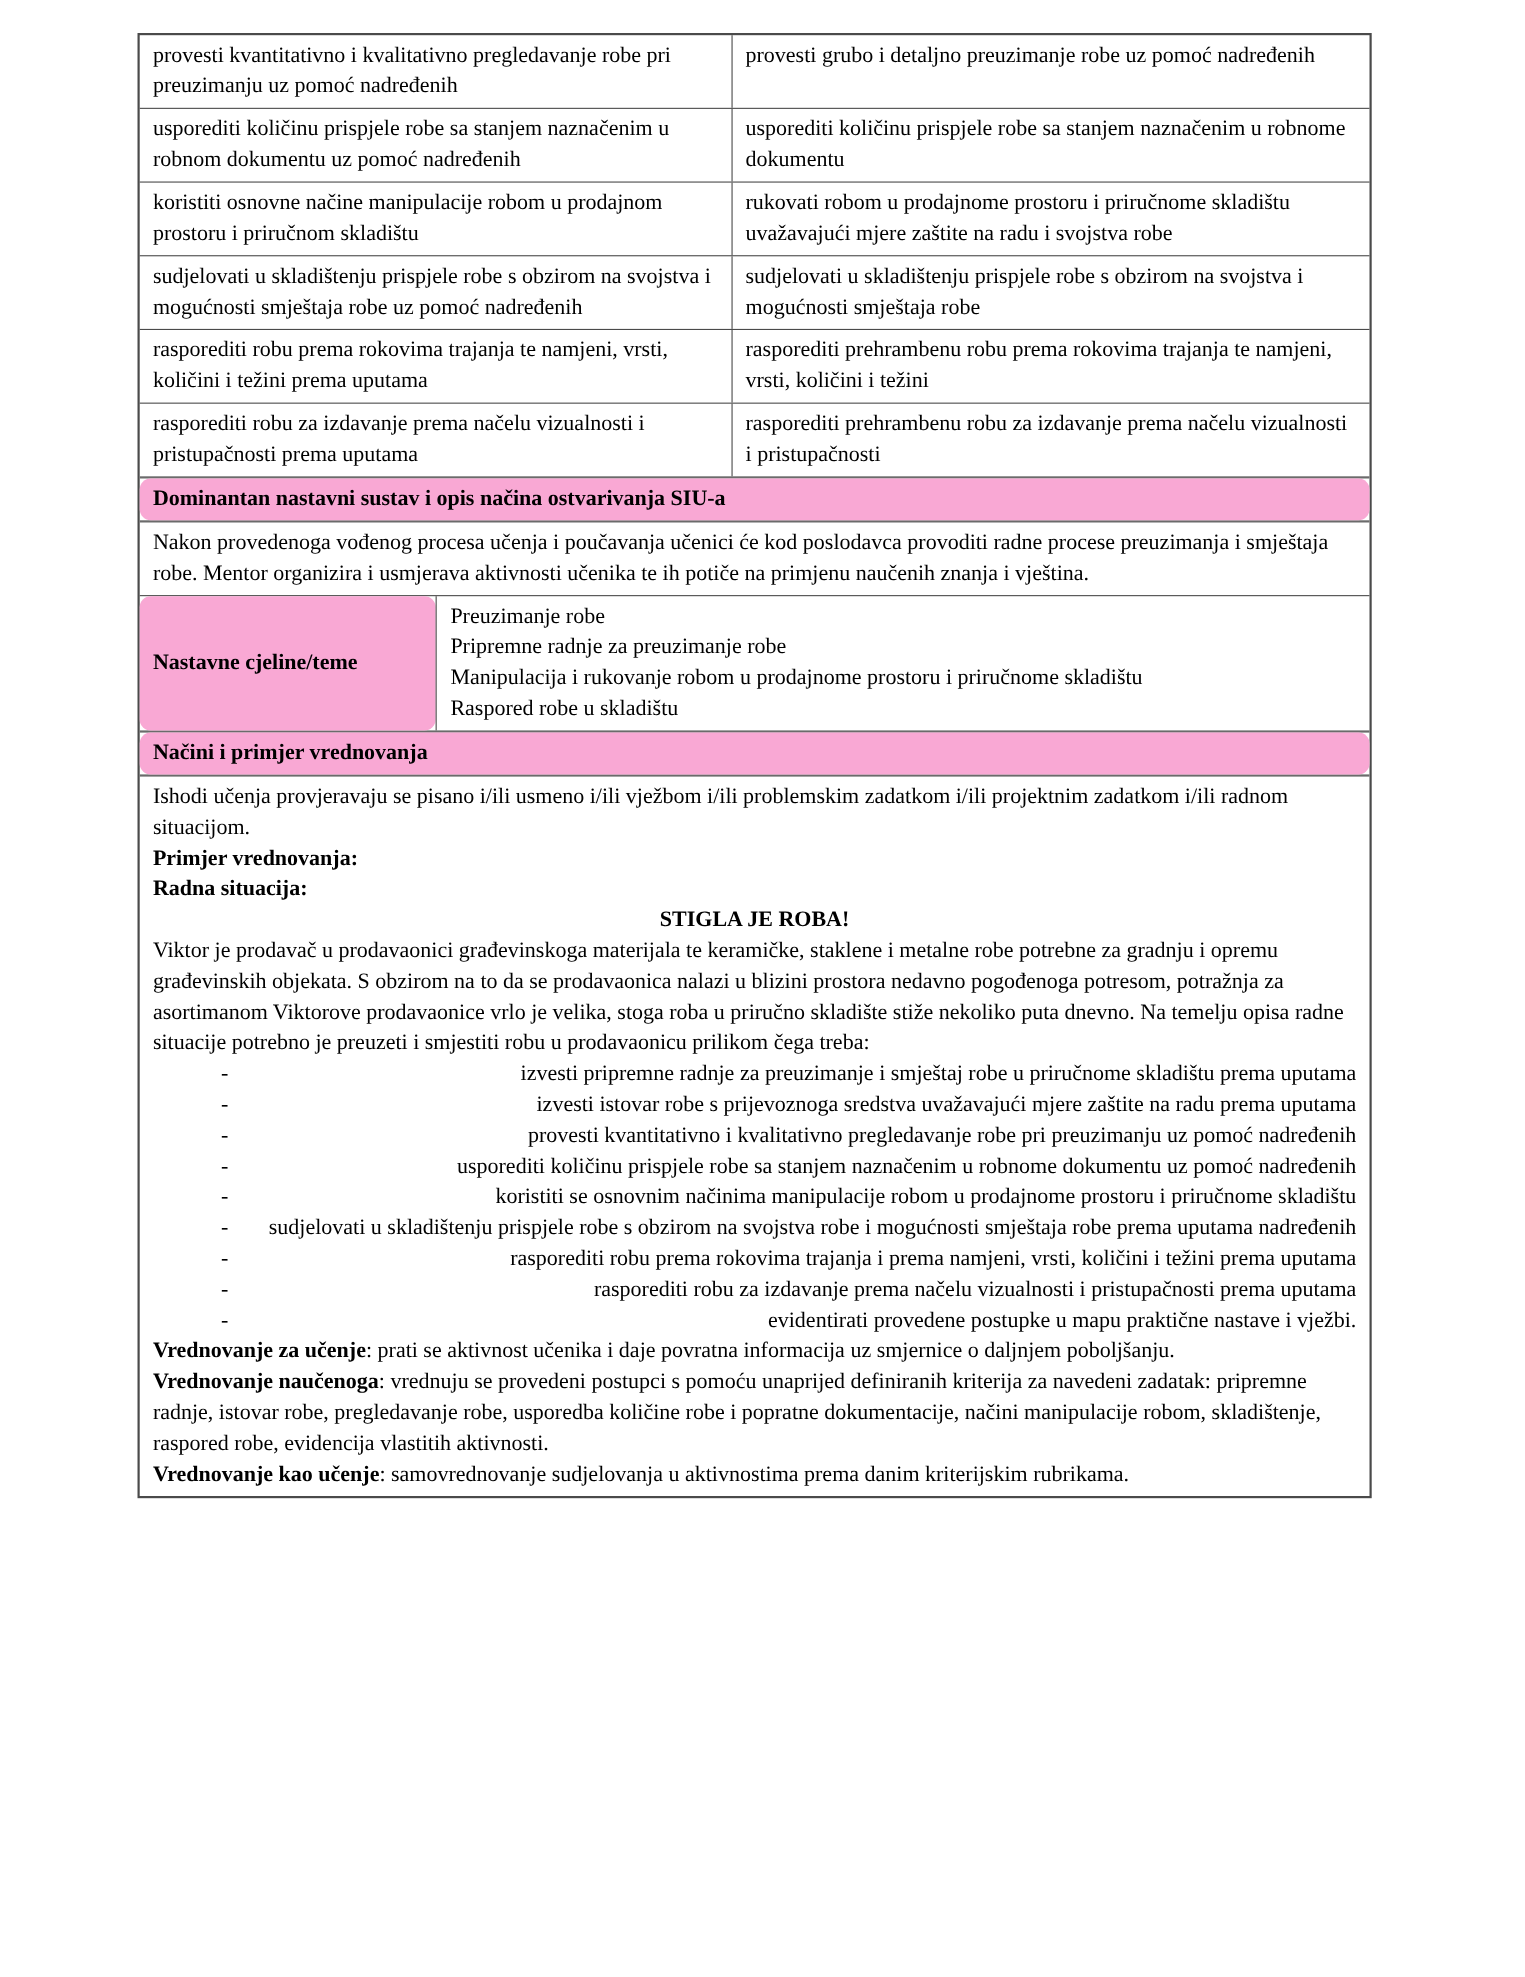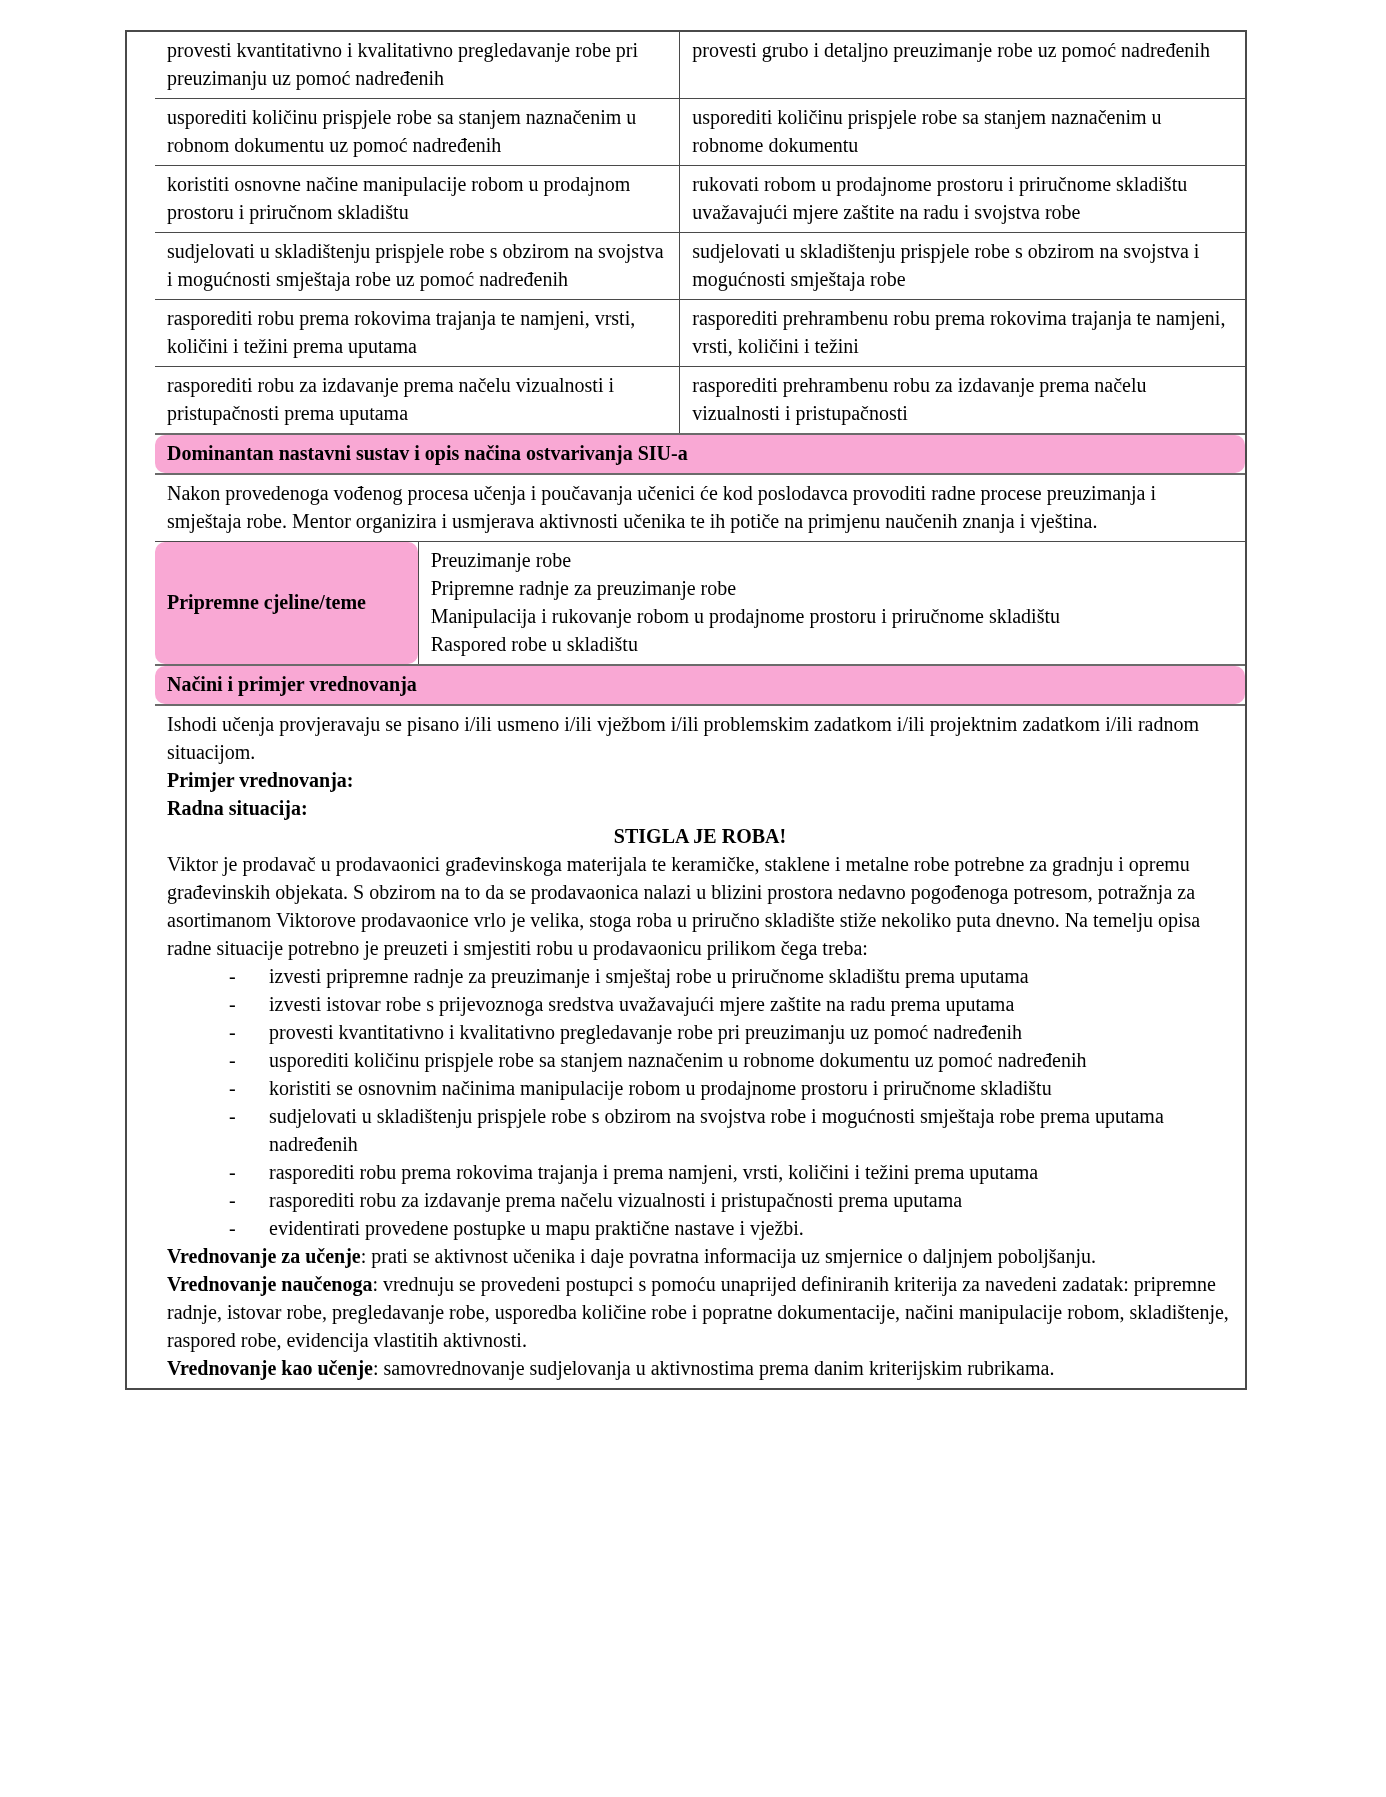--- a/index.html
+++ b/index.html
@@ -15,21 +15,20 @@
   }
   .page {
     position: absolute;
     top: 30px;
     left: 125px;
     width: 1122px;
   }
   .doc-table {
     border: 2px solid #4a4a4a;
     background: #ffffff;
-    padding-left: 28px;
   }
   .t-row { display: flex; border-top: 1px solid #4a4a4a; }
   .t-row:first-child { border-top: none; }
   .cell {
     padding: 4px 12px 6px 12px;
   }
   .cell + .cell { border-left: 1px solid #4a4a4a; }
   .outcome-left  { width: 48.1%; }
   .outcome-right { width: 51.9%; }
   .full { width: 100%; }
@@ -48,21 +47,21 @@
   .tasks { }
   .task {
     display: flex;
     padding-left: 62px;
   }
   .task .dash {
     width: 40px;
     flex: 0 0 40px;
     text-align: left;
   }
-  .task .task-text { flex: 1; }
+  .task .task-text { flex: 1; text-align: right; }
   p { margin: 0; }
   .assess b { font-weight: bold; }
 </style>
 </head>
 <body>
 
 <div class="page">
   <div class="doc-table">
 
     <div class="t-row">
@@ -94,21 +93,21 @@
       <div class="cell full blue bold">Dominantan nastavni sustav i opis načina ostvarivanja SIU-a</div>
     </div>
     <div class="t-row">
       <div class="cell full">
         <p>Nakon provedenoga vođenog procesa učenja i poučavanja učenici će kod poslodavca provoditi radne procese preuzimanja i smještaja robe. Mentor organizira i usmjerava aktivnosti učenika te ih potiče na primjenu naučenih znanja i vještina.</p>
       </div>
     </div>
 
     <div class="t-row">
       <div class="cell units-label blue">
-          <span>Pripremne cjeline/teme</span>
+          <span>Nastavne cjeline/teme</span>
         </div>
       <div class="cell units-content">
         <div>Preuzimanje robe</div>
         <div>Pripremne radnje za preuzimanje robe</div>
         <div>Manipulacija i rukovanje robom u prodajnome prostoru i priručnome skladištu</div>
         <div>Raspored robe u skladištu</div>
       </div>
     </div>
 
     <div class="t-row header-row">

